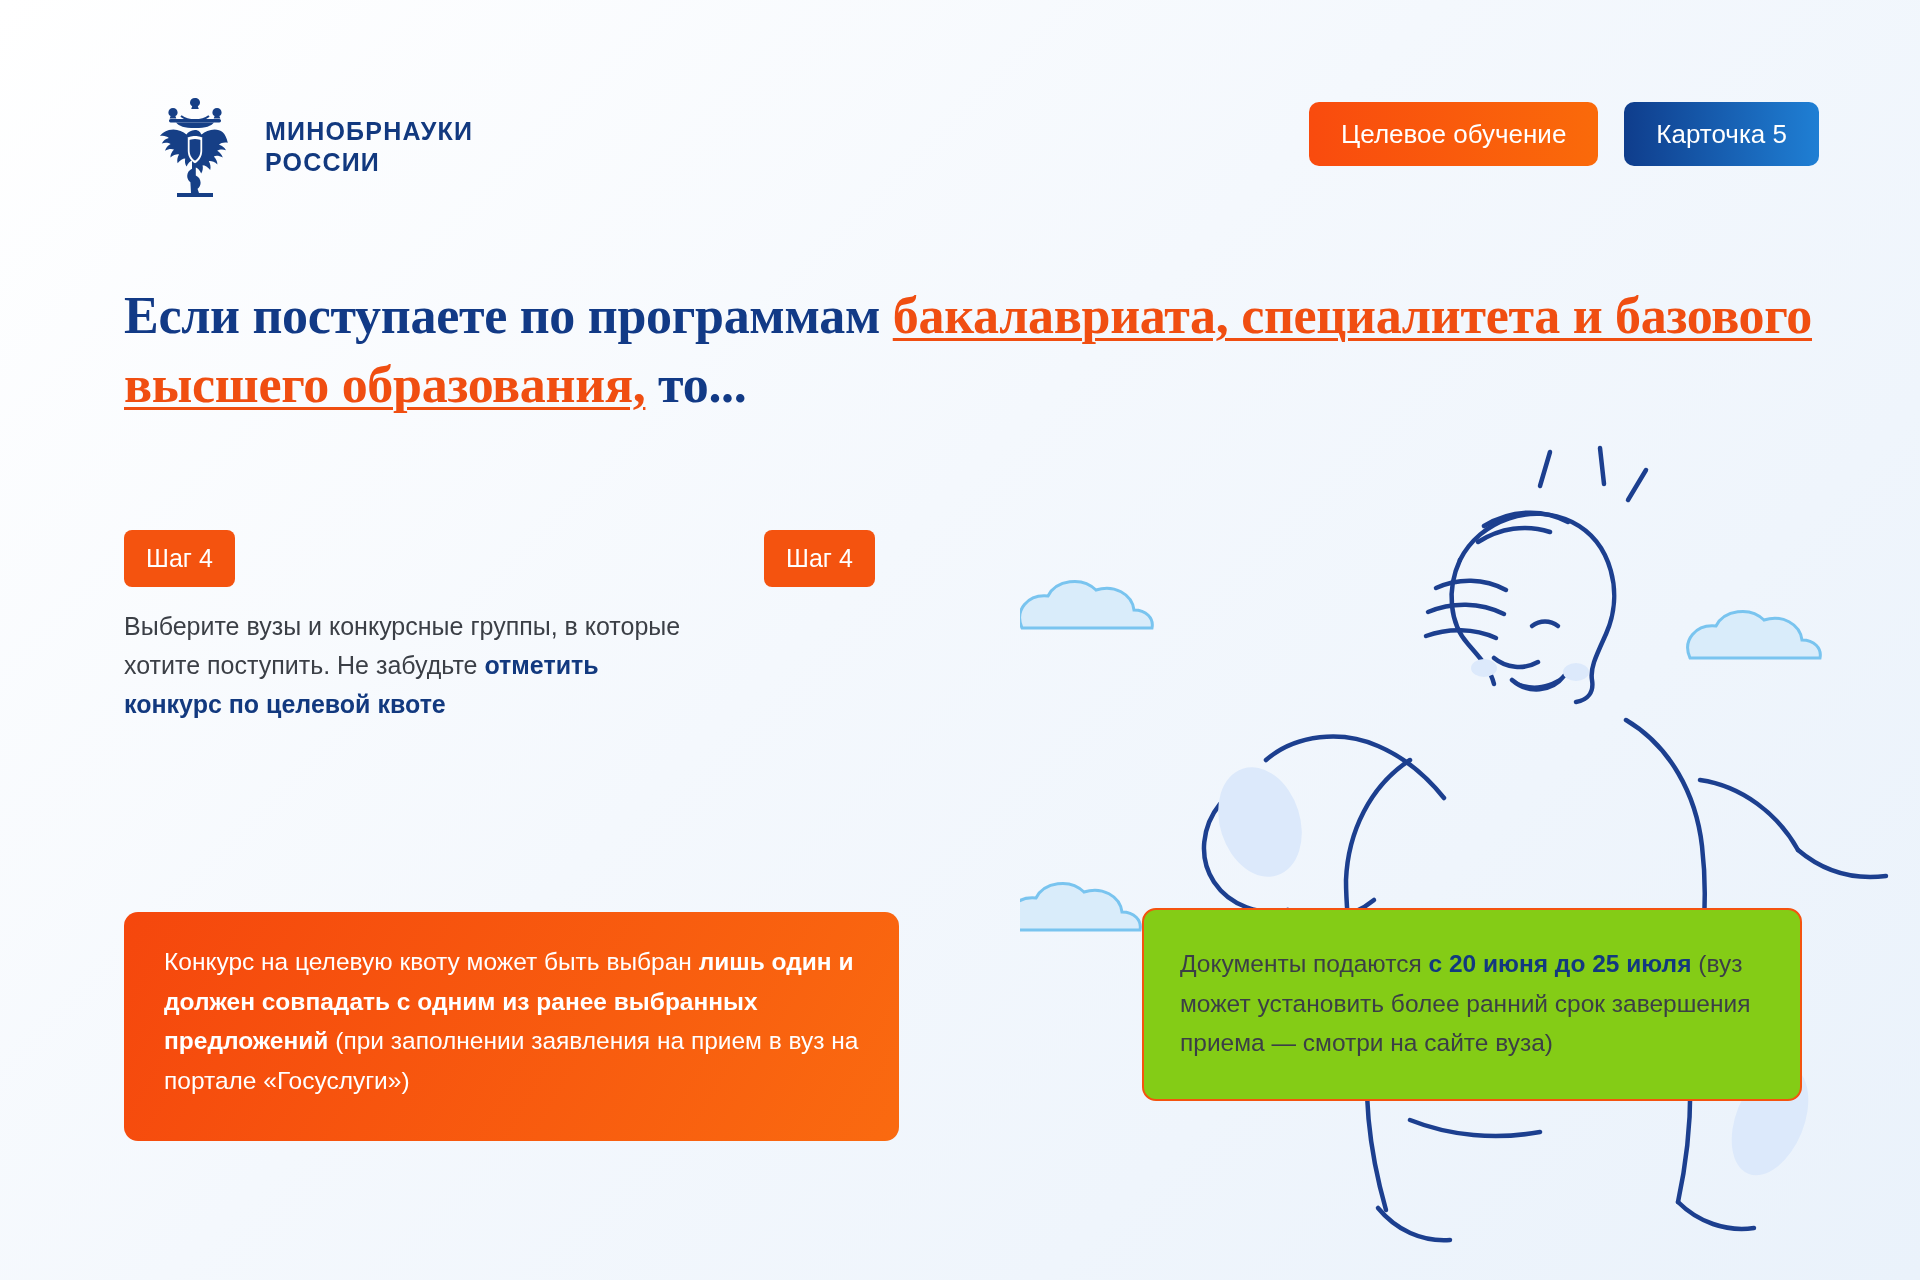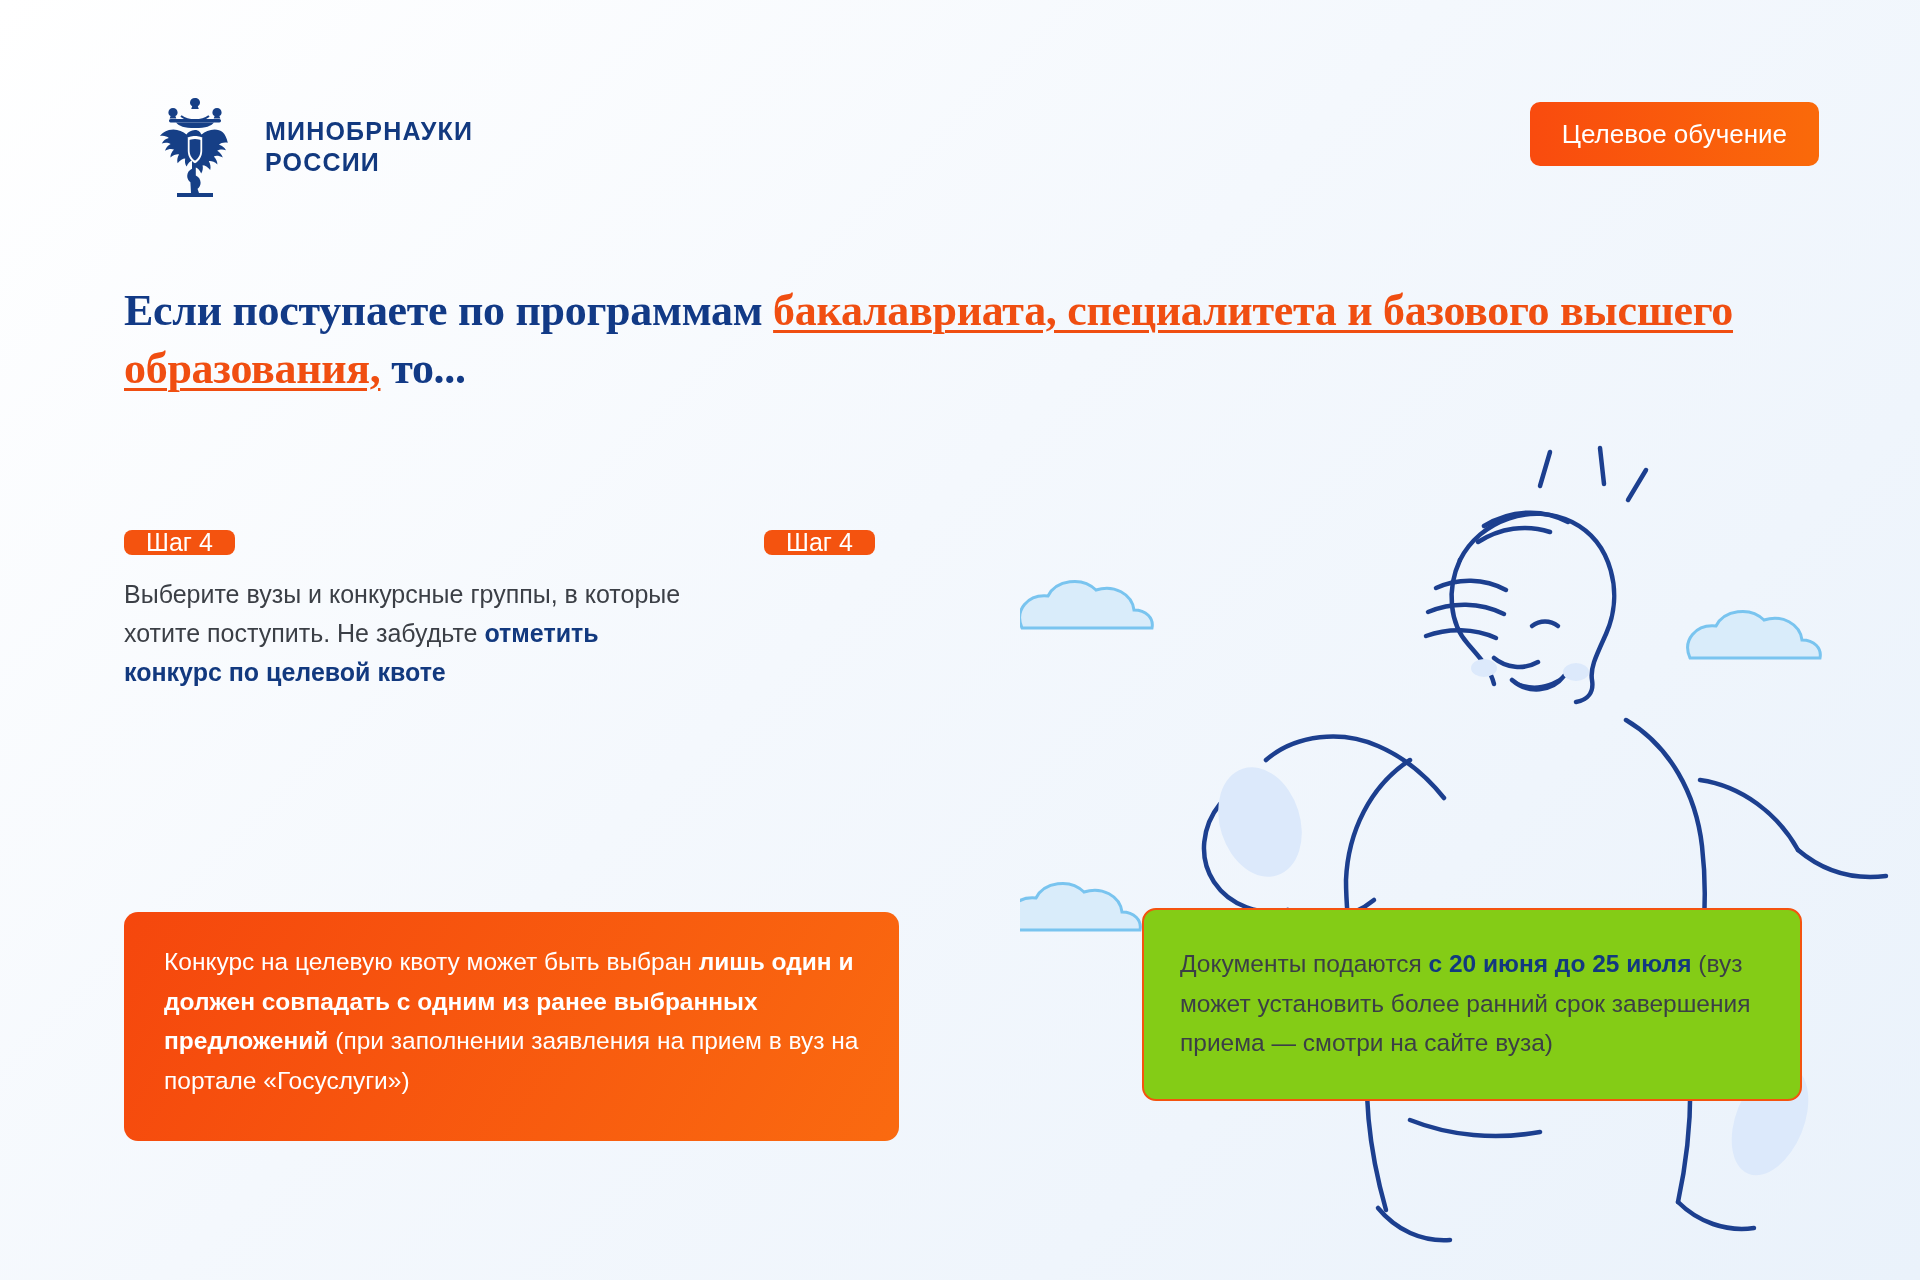--- a/index.html
+++ b/index.html
@@ -70,21 +70,21 @@
   }
 
   
   .title {
     position: absolute;
     left: 124px;
     top: 282px;
     width: 1700px;
     font-family: "Liberation Serif", serif;
     font-weight: bold;
-    font-size: 44px;
+    font-size: 52px;
     line-height: 1.32;
     color: #123a86;
     letter-spacing: -0.3px;
   }
   .title .hl {
     color: #f04e11;
     text-decoration: underline;
     text-underline-offset: 5px;
     text-decoration-thickness: 3px;
   }
@@ -103,21 +103,21 @@
   .step-col.c1 { left: 0; width: 560px; }
   .step-col.c2 { left: 640px; width: 400px; }
 
   .step-chip {
     display: inline-block;
     background: #f4530f;
     color: #fff;
     border-radius: 8px;
     font-size: 25px;
     line-height: 1;
-    padding: 0 22px;
+    padding: 16px 22px;
   }
   .step-body {
     margin-top: 20px;
     font-size: 25px;
     line-height: 1.55;
     color: #3b3f46;
   }
   .step-body b {
     color: #12397f;
     font-weight: bold;
@@ -198,20 +198,21 @@
       </g>
     </svg>
     <div class="logo-text">
       <div>МИНОБРНАУКИ</div>
       <div>РОССИИ</div>
     </div>
   </div>
 
   <div class="badges">
     <div class="badge badge-orange">Целевое обучение</div>
+    <div class="badge badge-blue">Карточка 5</div>
   </div>
 </div>
 
 <h1 class="title"><span>Если поступаете по программам </span><span class="hl">бакалавриата, специалитета и базового высшего образования,</span><span> то...</span></h1>
 
 <div class="steps">
 
   <div class="step-col c1">
     <div class="step-chip">Шаг 4</div>
     <div class="step-body"><span>Выберите вузы и конкурсные группы, в которые хотите поступить. Не забудьте </span><b>отметить конкурс по целевой квоте</b><span></span></div>

